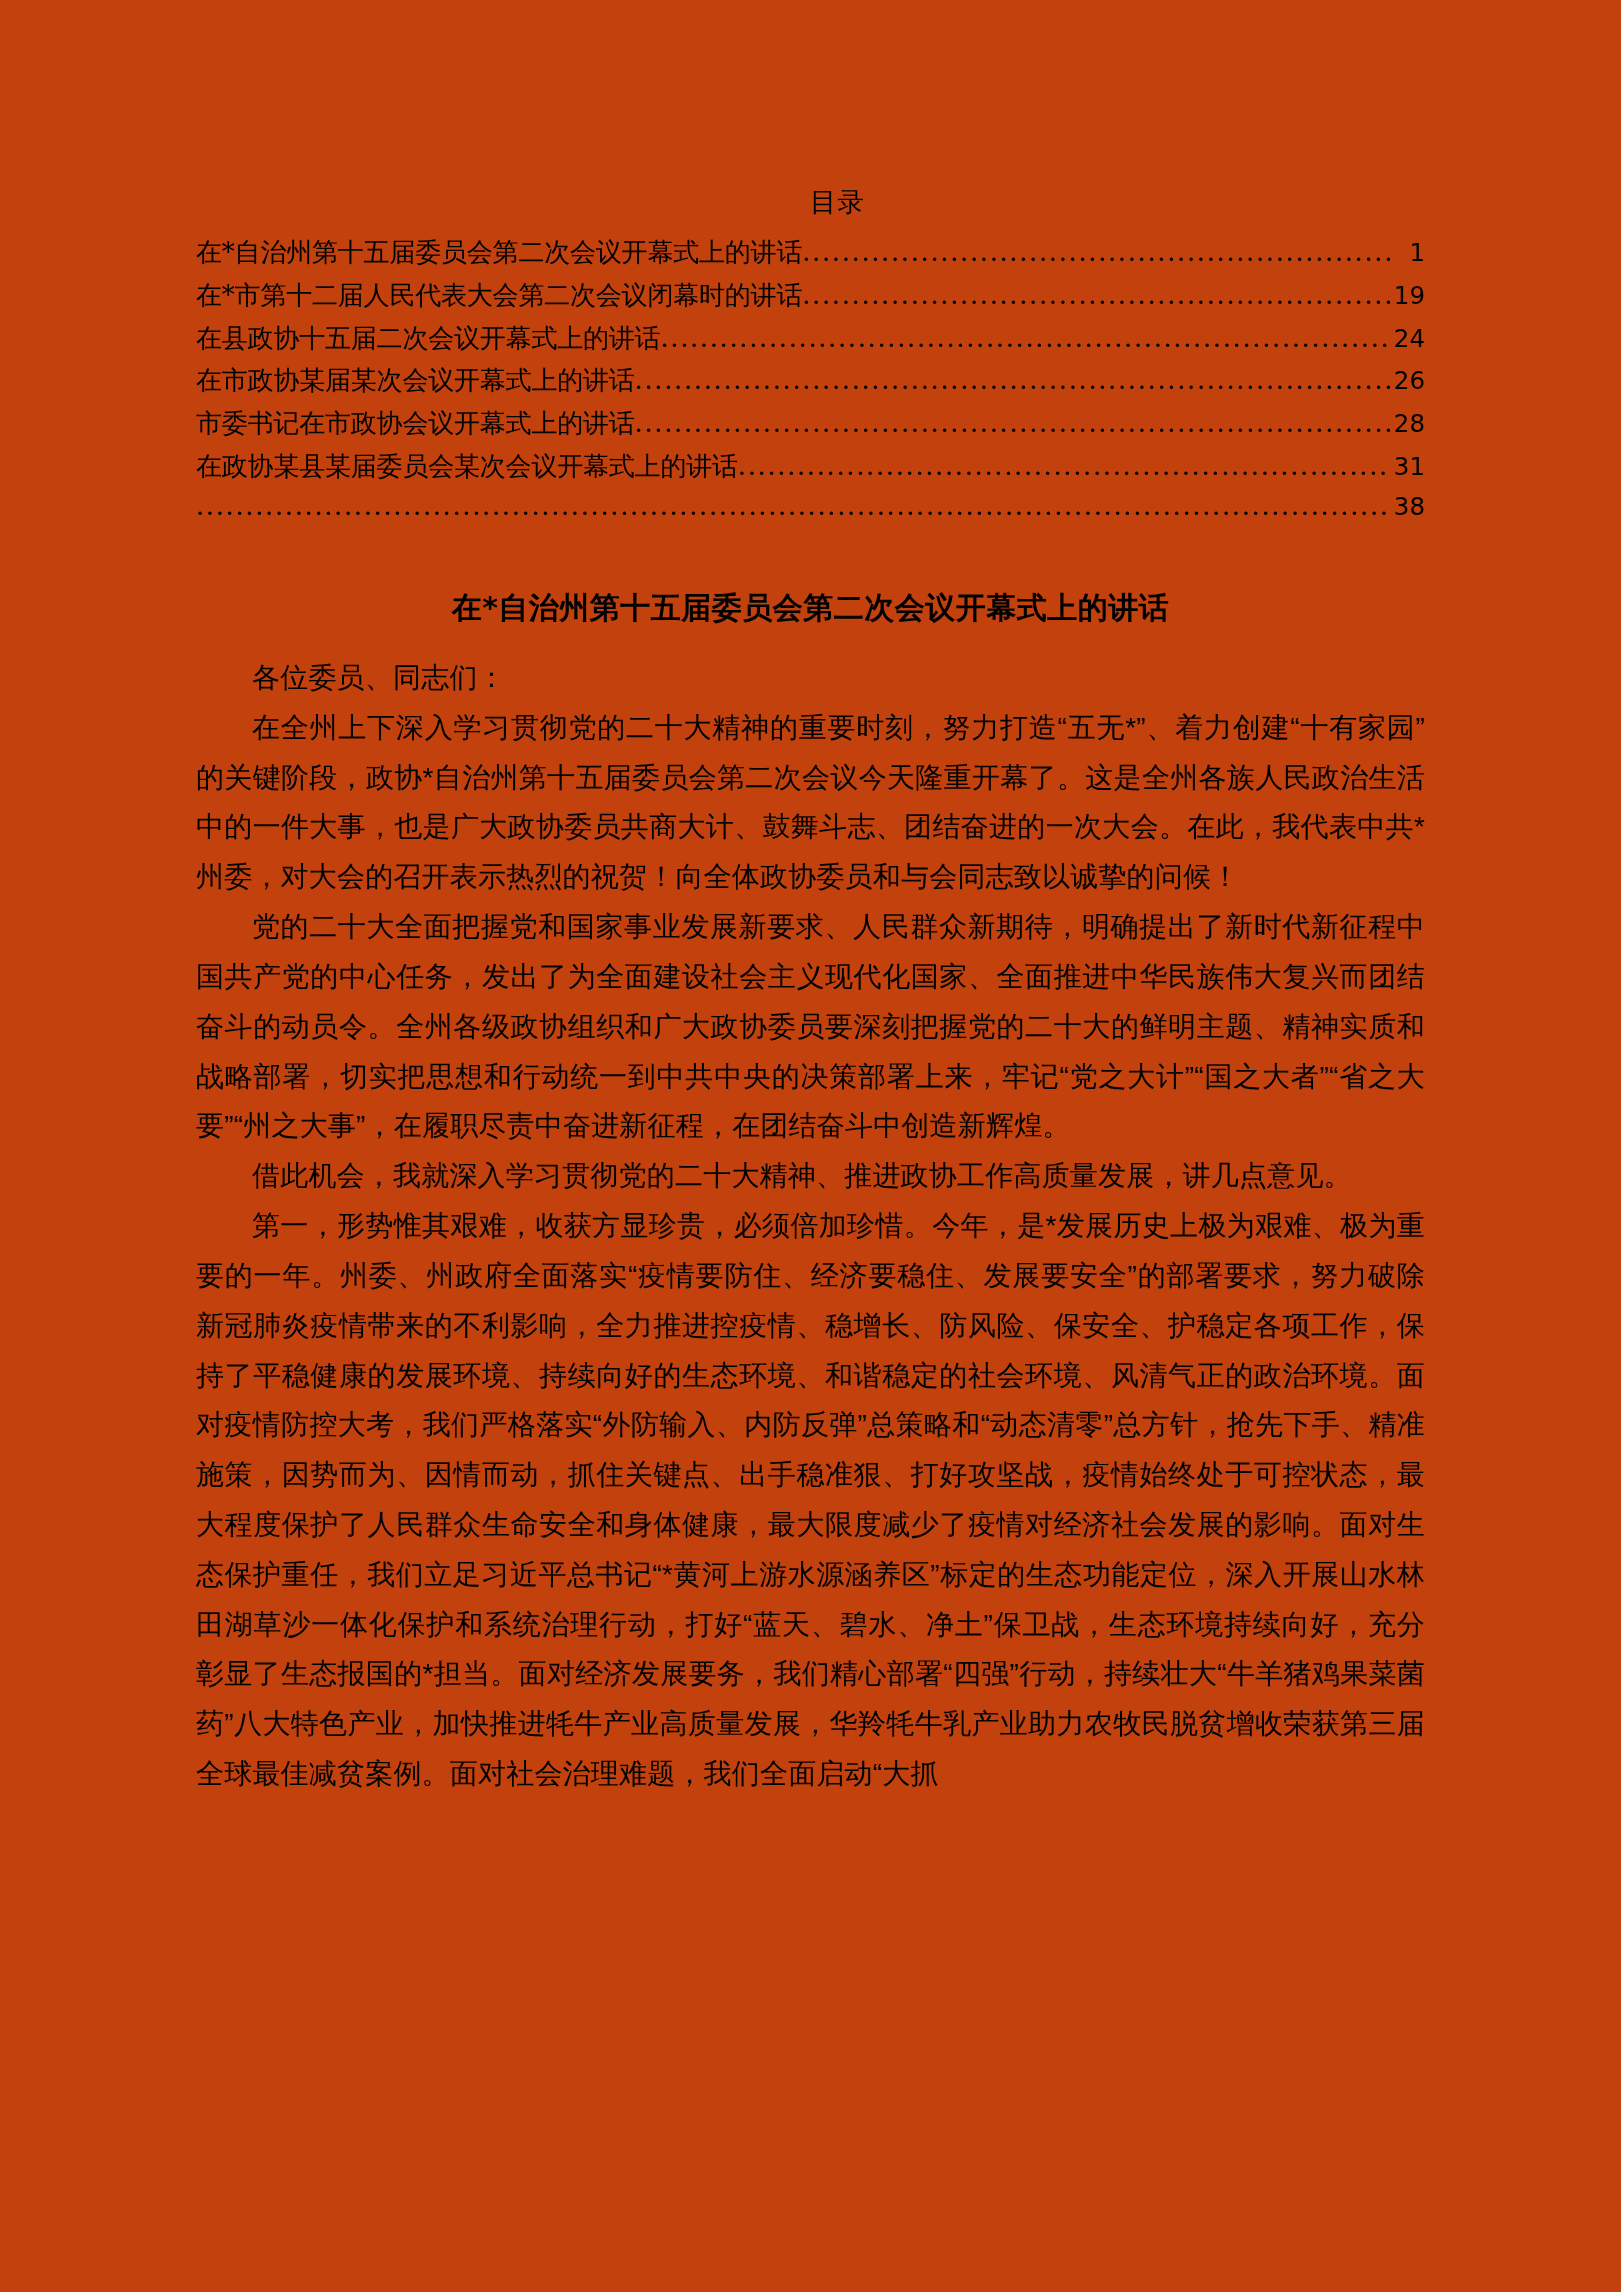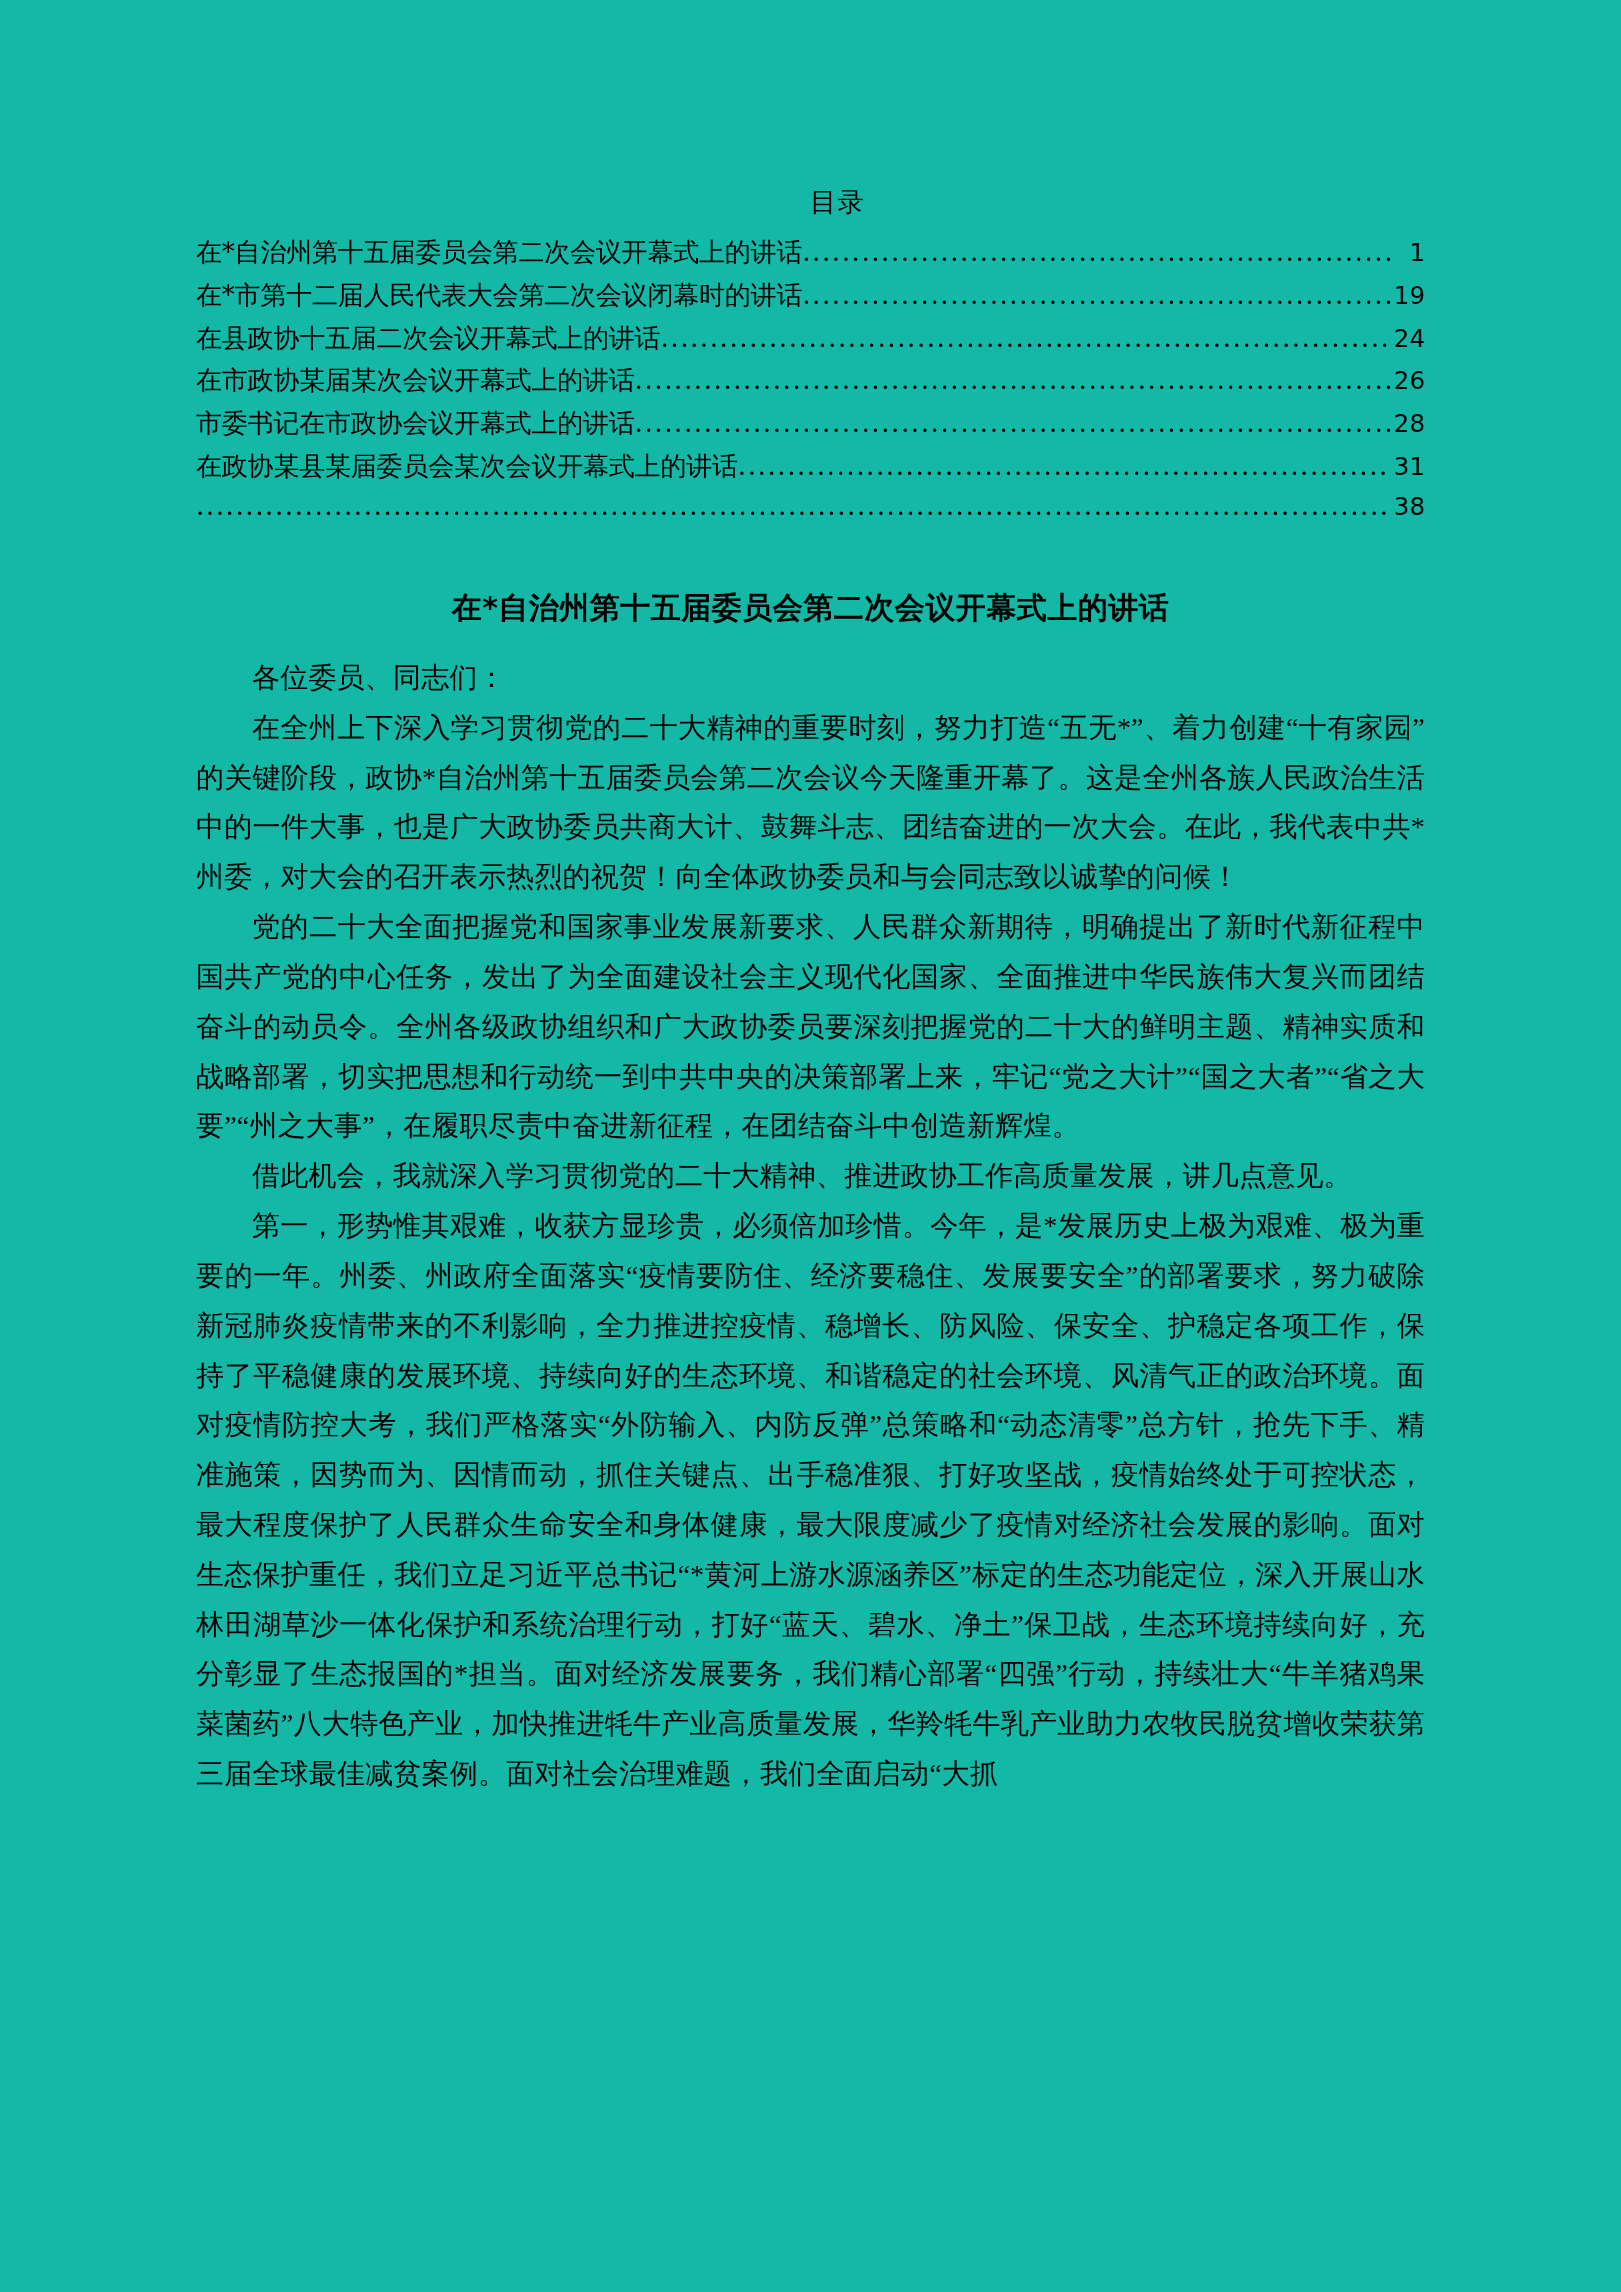--- a/index.html
+++ b/index.html
@@ -13,21 +13,21 @@
     height: 2293px;
     font-family: "DejaVu Serif", "Liberation Serif", serif;
     color: #000000;
     overflow: hidden;
   }
 
   .page {
     position: relative;
     width: 1621px;
     height: 2293px;
-    background: #14b8a6;
+    background: #c2410c;
     box-sizing: border-box;
     padding: 186px 196px 118px 196px;
   }
 
   
   .toc-title {
     text-align: center;
     font-family: "DejaVu Serif", "Liberation Serif", serif;
     font-size: 26.5px;
     line-height: 1.2;
@@ -87,21 +87,21 @@
     text-align: center;
     font-weight: bold;
     font-size: 30px;
     line-height: 1.3;
     letter-spacing: 0.5px;
     margin: 61px 0 25.5px 0;
     font-family: "DejaVu Sans", "Liberation Sans", sans-serif;
   }
 
   .body-block {
-    font-family: Liberation Serif, serif;
+    font-family: Liberation Sans, sans-serif;
     font-size: 28px;
     line-height: 1.78;
     text-align: justify;
     text-justify: inter-ideograph;
     letter-spacing: 0.2px;
   }
 
   .body-block p {
     margin: 0;
     text-indent: 2em;

